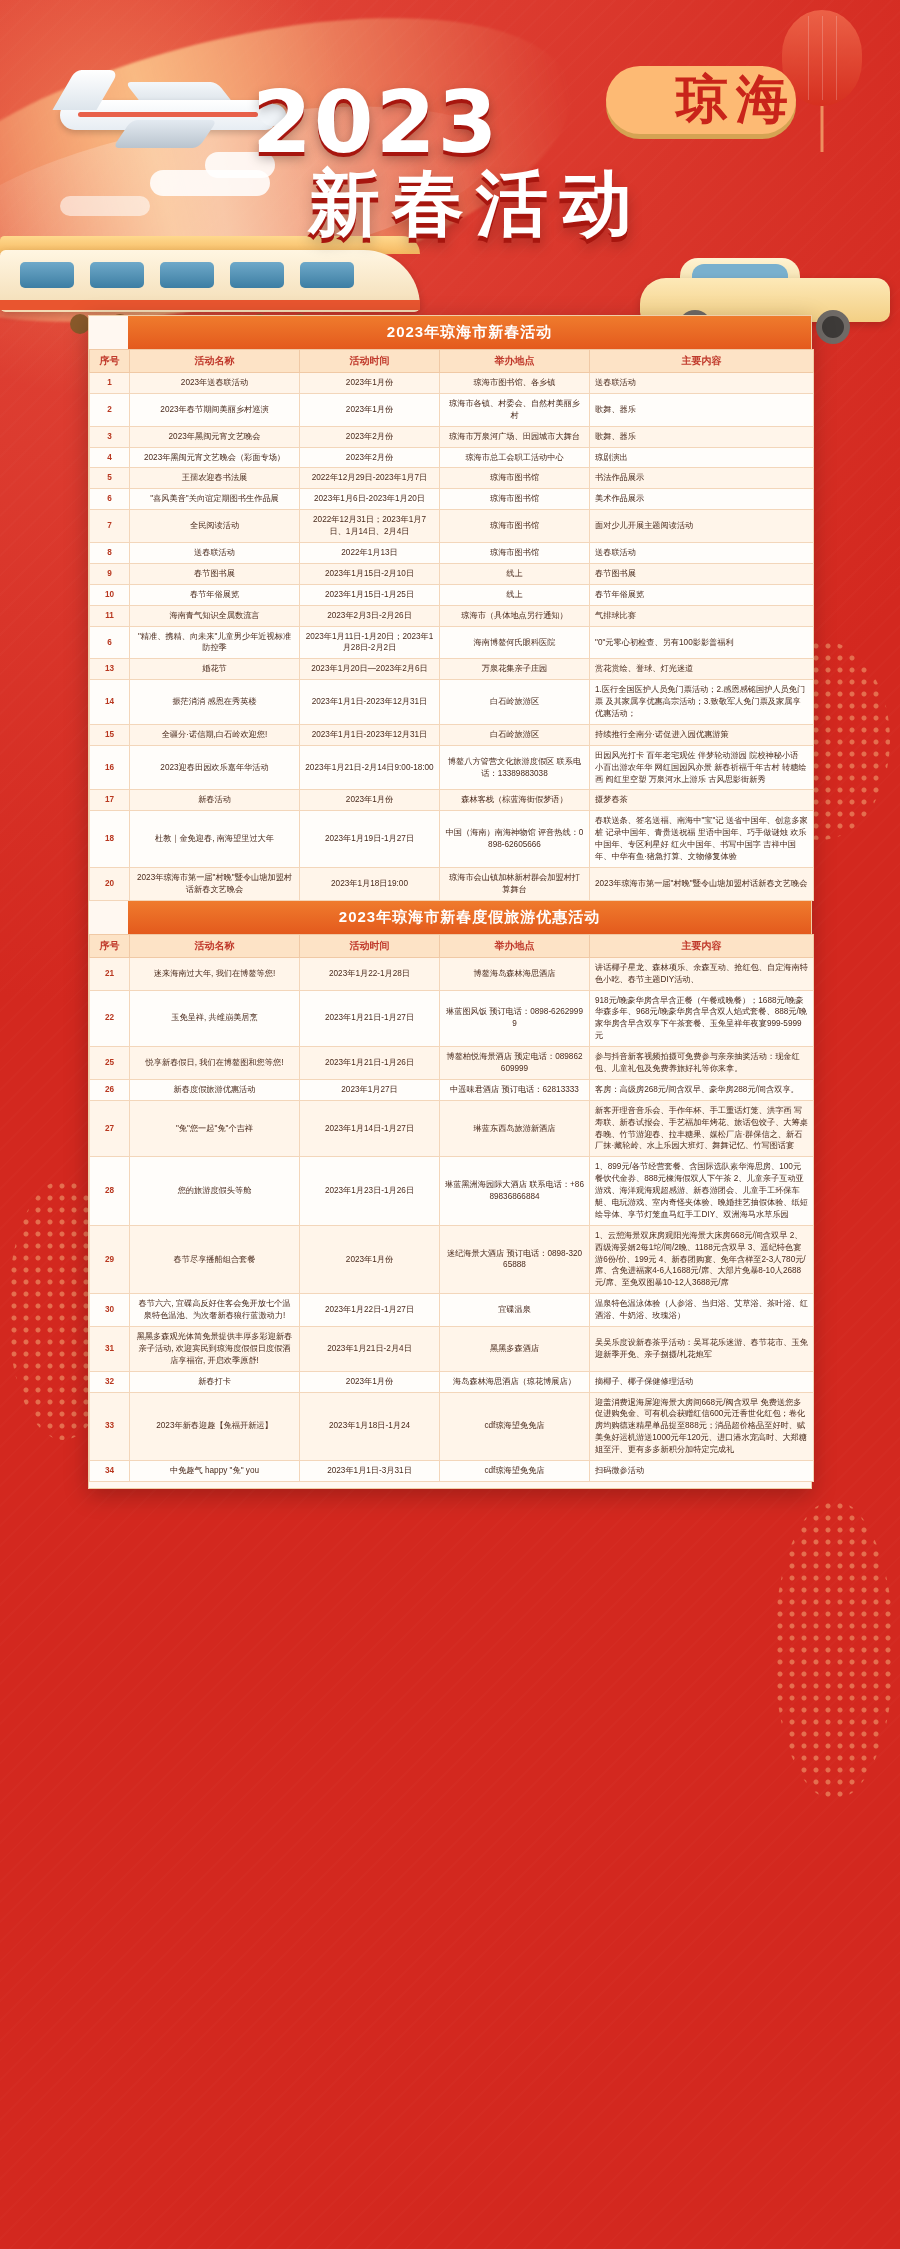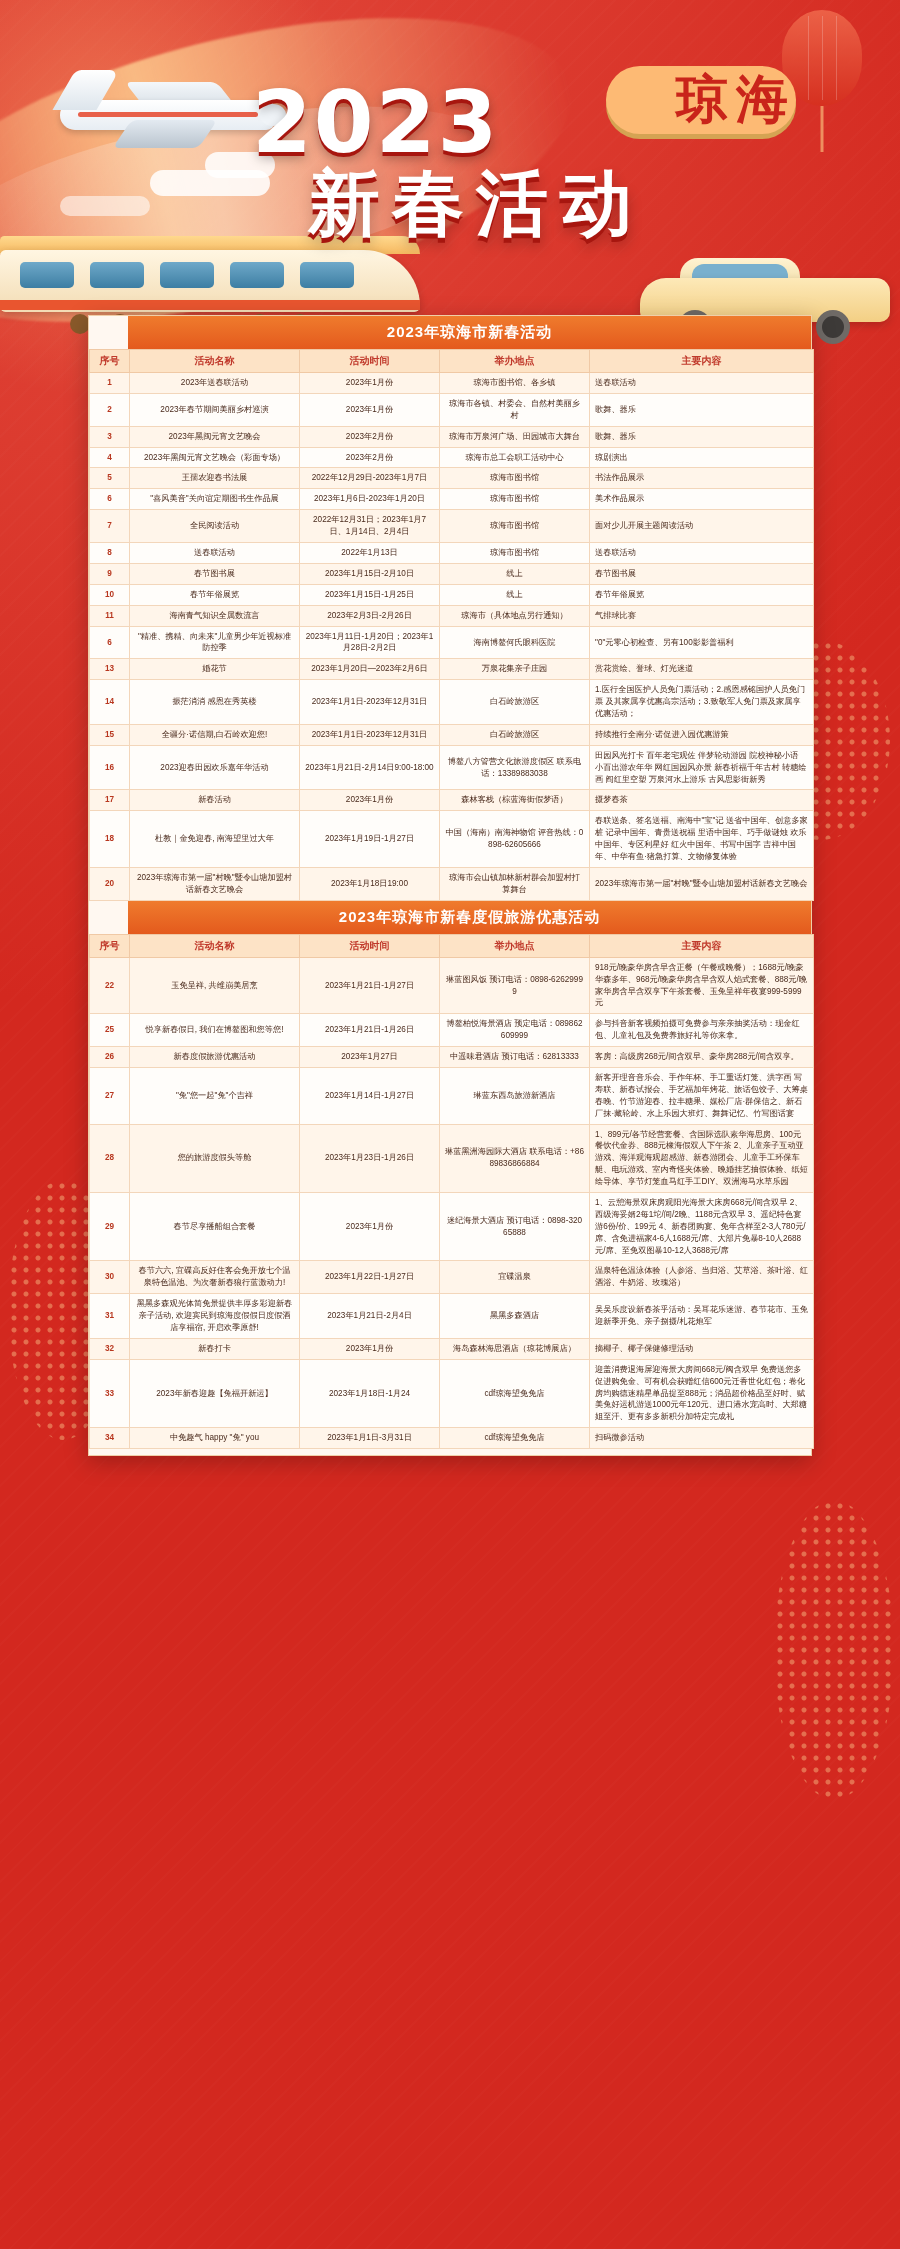--- a/index.html
+++ b/index.html
@@ -435,20 +435,27 @@
         <tr id="s2-head">
           <th>序号</th>
           <th>活动名称</th>
           <th>活动时间</th>
           <th>举办地点</th>
           <th>主要内容</th>
         </tr>
       </thead>
     <tbody id="s2-body">
         <tr>
+          <td class="num">21</td>
+          <td>迷来海南过大年, 我们在博鳌等您!</td>
+          <td>2023年1月22-1月28日</td>
+          <td>博鳌海岛森林海思酒店</td>
+          <td class="left">讲话椰子星龙、森林项乐、余森互动、抢红包、自定海南特色小吃、春节主题DIY活动、</td>
+        </tr>
+        <tr>
           <td class="num">22</td>
           <td>玉免呈祥, 共维崩美居烹</td>
           <td>2023年1月21日-1月27日</td>
           <td>琳蓝图风饭 预订电话：0898-62629999</td>
           <td class="left">918元/晚豪华房含早含正餐（午餐或晚餐）；1688元/晚豪华森多年、968元/晚豪华房含早含双人焰式套餐、888元/晚家华房含早含双享下午茶套餐、玉兔呈祥年夜宴999-5999元</td>
         </tr>
         <tr>
           <td class="num">25</td>
           <td>悦享新春假日, 我们在博鳌图和您等您!</td>
           <td>2023年1月21日-1月26日</td>

